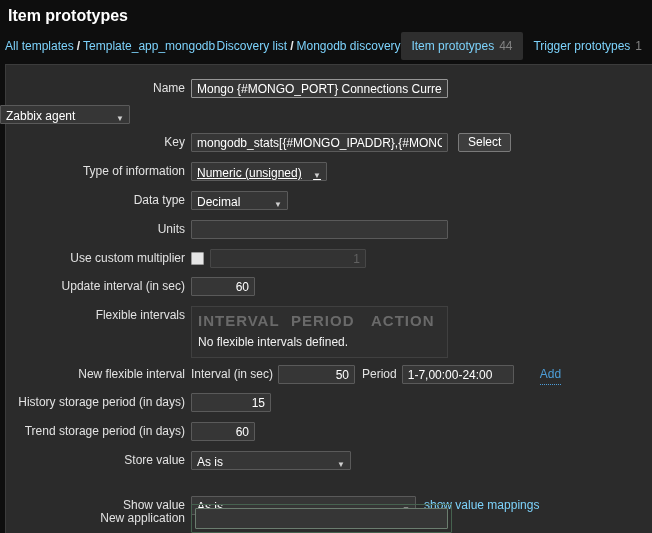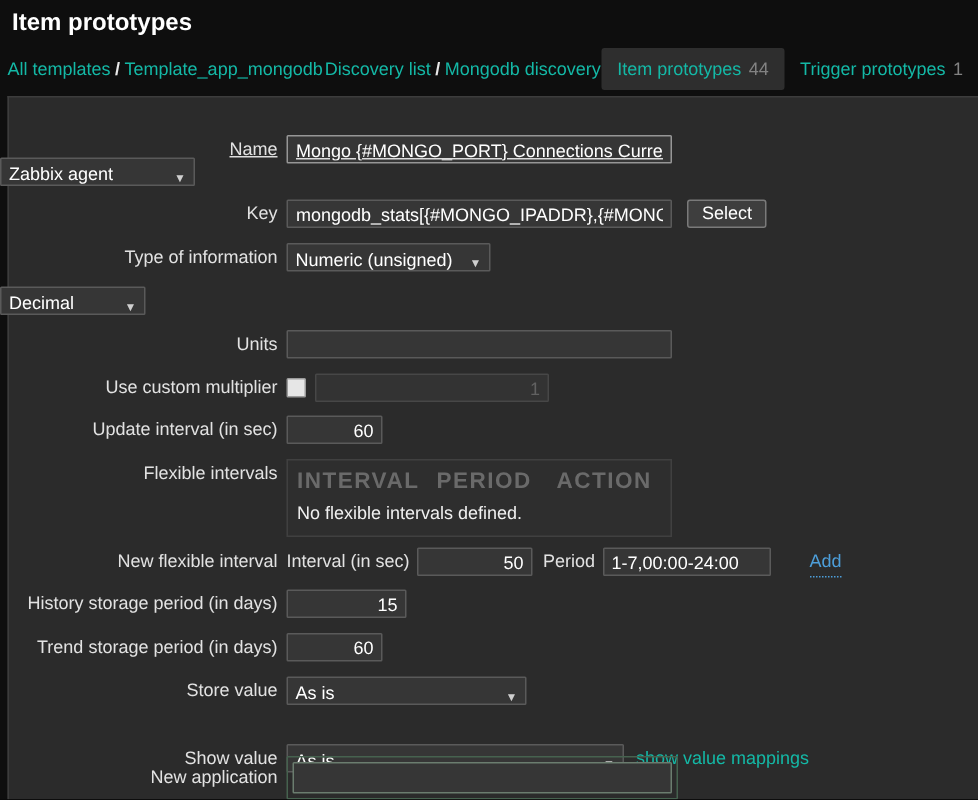--- a/index.html
+++ b/index.html
@@ -13,21 +13,21 @@
   .page-title {
     position:absolute; top:7px; left:8px;
     font-size:16px; font-weight:bold; color:#fff;
   }
   .crumbbar {
     position:absolute; top:31px; left:5px; right:0; height:30px;
     display:flex; align-items:center;
   }
   .crumb-group { display:flex; align-items:center; white-space:nowrap; }
   .crumb-sep { color:#e8e8e8; font-weight:bold; margin:0 3px; }
-  a.lnk { color:#14b8a6; text-decoration:none; cursor:pointer; }
+  a.lnk { color:#7dd3fc; text-decoration:none; cursor:pointer; }
   .crumb-spacer-lg { width:24px; } .crumb-spacer-sm { width:16px; }
   .tab { display:flex; align-items:center; padding:7px 10px; white-space:nowrap; }
   .tab.selected { background:#2e2e2e; border-radius:2px; }
   .tab .count { color:#828282; margin-left:5px; }
   
   .panel {
     position:absolute; left:5px; top:64px; right:0; bottom:0;
     background:#2b2b2b; border-top:1px solid #3c3c3c; border-left:1px solid #3c3c3c;
   }
   .row { position:absolute; left:0; right:0; display:flex; align-items:flex-start; }
@@ -102,47 +102,48 @@
     </div>
     <div class="crumb-spacer-sm"></div>
     <div class="tab">
       <a class="lnk">Trigger prototypes</a>
       <span class="count">1</span>
     </div>
   </div>
 
   <div class="panel"></div>
 
-  <div class="row" style="top:90px;text-decoration:underline;">
+  <div class="row" style="top:79px;">
     <div class="lbl">Name</div>
     <input class="txt focused" style="width: 257px;" value="Mongo {#MONGO_PORT} Connections Current">
   </div>
 
   <div class="row" style="top:105px;">
     <div class="sel" style="width:130px;">
       <span>Zabbix agent</span>
       <span class="arrow">▼</span>
     </div>
   </div>
 
   <div class="row" style="top:133px;">
     <div class="lbl">Key</div>
     <input class="txt" style="width: 257px;" value="mongodb_stats[{#MONGO_IPADDR},{#MONGC">
     <button class="btn">Select</button>
   </div>
 
   <div class="row" style="top:162px;">
     <div class="lbl">Type of information</div>
-    <div class="sel" style="width:136px;">
+    <div class="sel" style="width:136px;text-decoration:underline;">
       <span>Numeric (unsigned)</span>
       <span class="arrow">▼</span>
     </div>
   </div>
 
   <div class="row" style="top:191px;">
+    <div class="lbl">Data type</div>
     <div class="sel" style="width:97px;">
       <span>Decimal</span>
       <span class="arrow">▼</span>
     </div>
   </div>
 
   <div class="row" style="top:220px;">
     <div class="lbl">Units</div>
     <input class="txt" style="width: 257px;" value="">
   </div>

